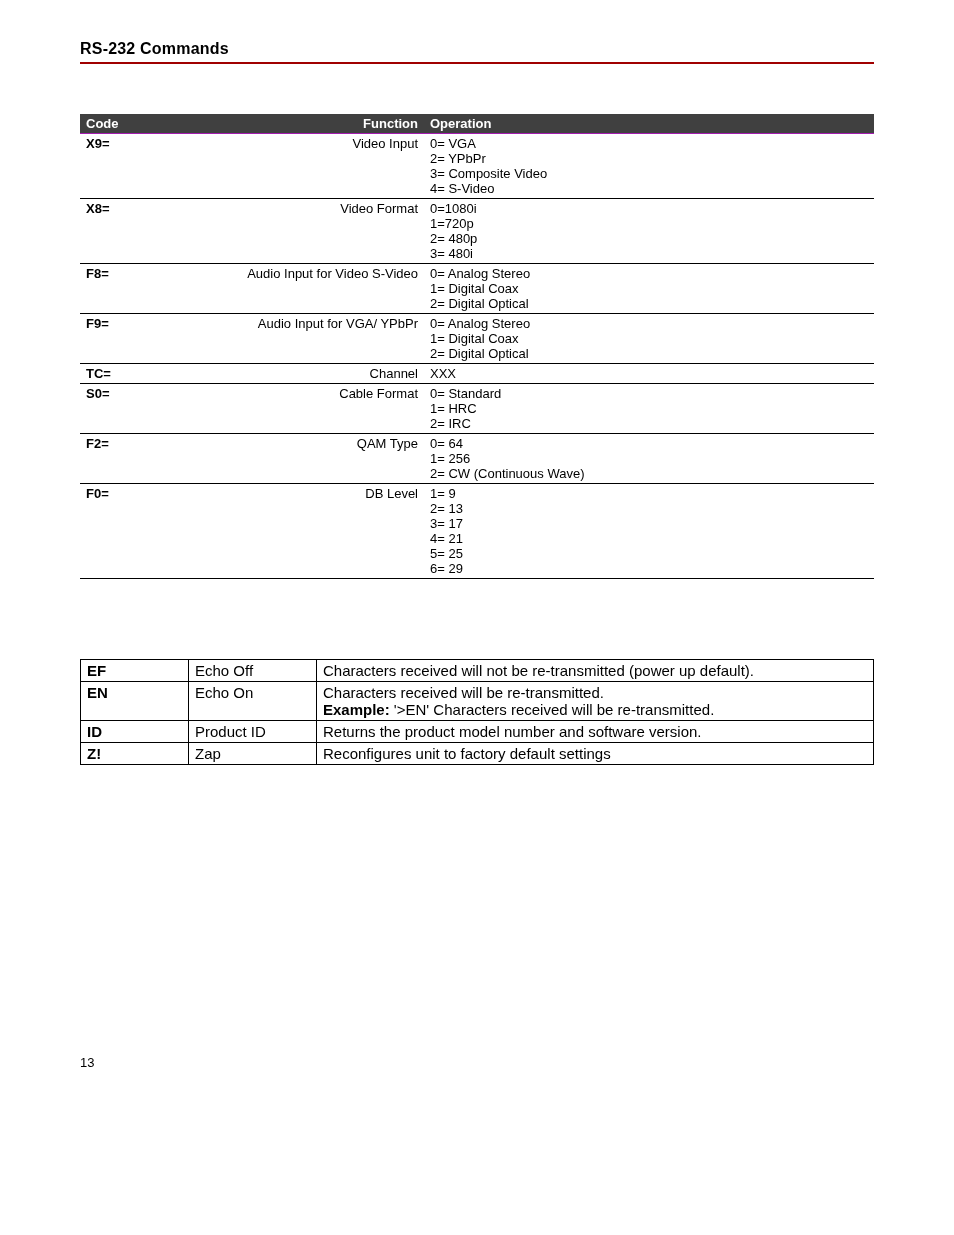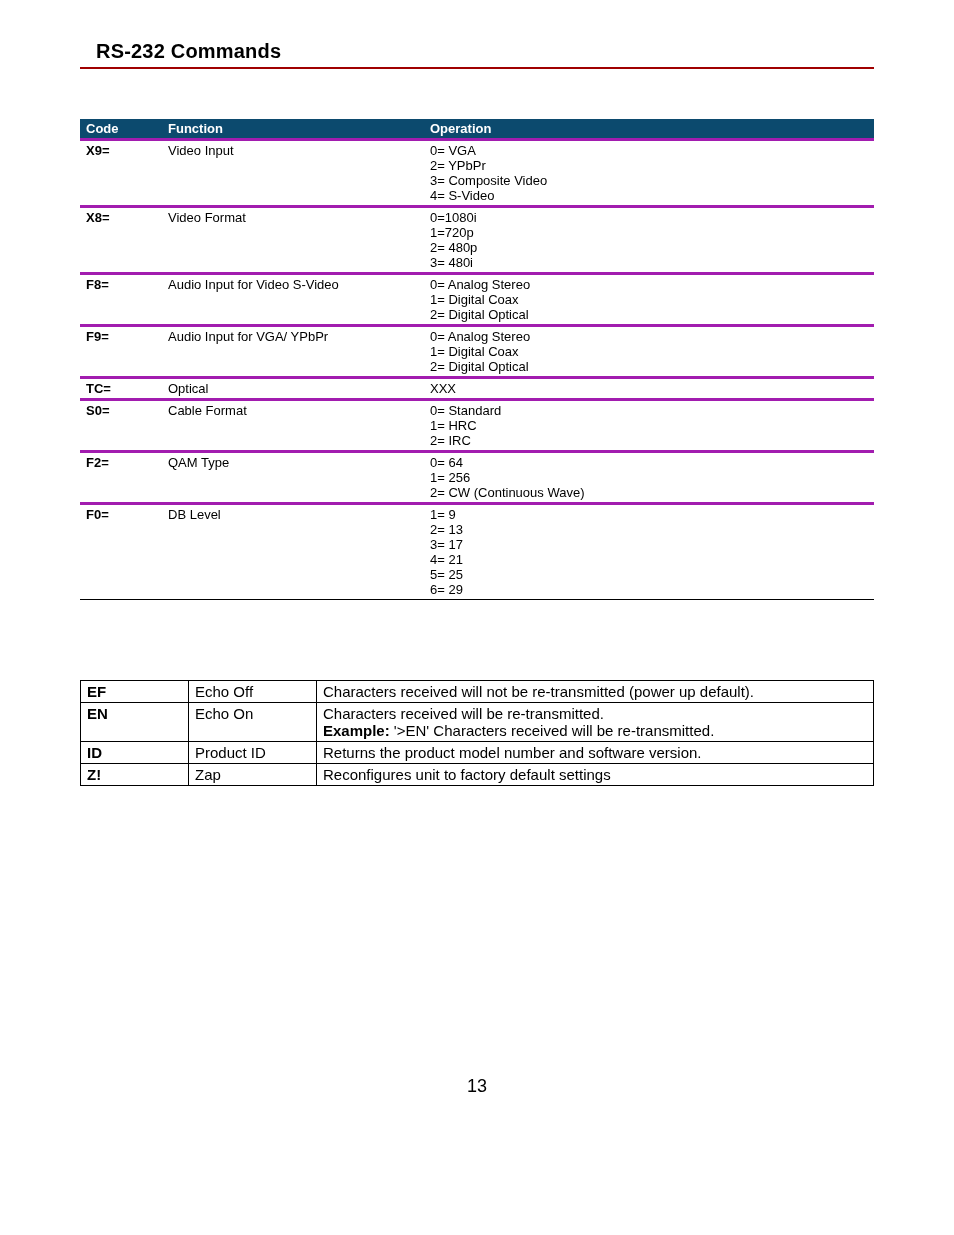--- a/index.html
+++ b/index.html
@@ -7,57 +7,58 @@
     font-size: 13px;
     color: #000;
     background: #fff;
     margin: 0;
     padding: 40px 80px;
     width: 954px;
     box-sizing: border-box;
   }
   h1.page-title {
     font-family: "Arial Black", Arial, sans-serif;
-    font-size: 20px;
+    font-size: 16px;
     font-weight: 900;
-    margin: 0 0 4px 16px;
+    margin: 0 0 4px 0;
     letter-spacing: 0.2px;
   }
   .rule {
     border-top: 2px solid #a00000;
     margin-bottom: 50px;
   }
   table.cmd {
     border-collapse: collapse;
     width: 100%;
     font-size: 13px;
   }
   table.cmd thead th {
-    background: #0c4a6e;
+    background: #404040;
     color: #fff;
     font-weight: bold;
     text-align: left;
     padding: 2px 6px;
   }
   table.cmd td {
-    border-top: 3px solid #a21caf;
+    border-top: 1px solid #a21caf;
     border-bottom: 1px solid #000;
     padding: 2px 6px;
     vertical-align: top;
   }
   table.cmd td .op-line {
     white-space: pre-line;
     text-align: right;
   }
   table.cmd .code {
     font-weight: bold;
     width: 70px;
   }
   table.cmd .func {
     width: 250px;
+    text-align: right;
   }
   table.cmd .op {
     width: auto;
   }
 
   table.misc {
     border-collapse: collapse;
     width: 100%;
     font-size: 15px;
     margin-top: 80px;
@@ -73,22 +74,22 @@
   }
   table.misc td.func {
     width: 115px;
   }
   table.misc td.desc {
   }
   .example-label {
     font-weight: bold;
   }
   .pagenum {
-    text-align: center;
-    font-size: 18px;
+    text-align: left;
+    font-size: 13px;
     margin-top: 290px;
   }
 </style>
 </head>
 <body>
 
 <h1 class="page-title">RS-232 Commands</h1>
 <div class="rule"></div>
 
 <table class="cmd">
@@ -125,21 +126,21 @@
       </tr>
       <tr>
         <td class="code">F9=</td>
         <td class="func">Audio Input for VGA/ YPbPr</td>
         <td class="op"><span class="op-line">0= Analog Stereo
 1= Digital Coax
 2= Digital Optical</span></td>
       </tr>
       <tr>
         <td class="code">TC=</td>
-        <td class="func">Optical</td>
+        <td class="func">Channel</td>
         <td class="op"><span class="op-line">XXX</span></td>
       </tr>
       <tr>
         <td class="code">S0=</td>
         <td class="func">Cable Format</td>
         <td class="op"><span class="op-line">0= Standard
 1= HRC
 2= IRC</span></td>
       </tr>
       <tr>

